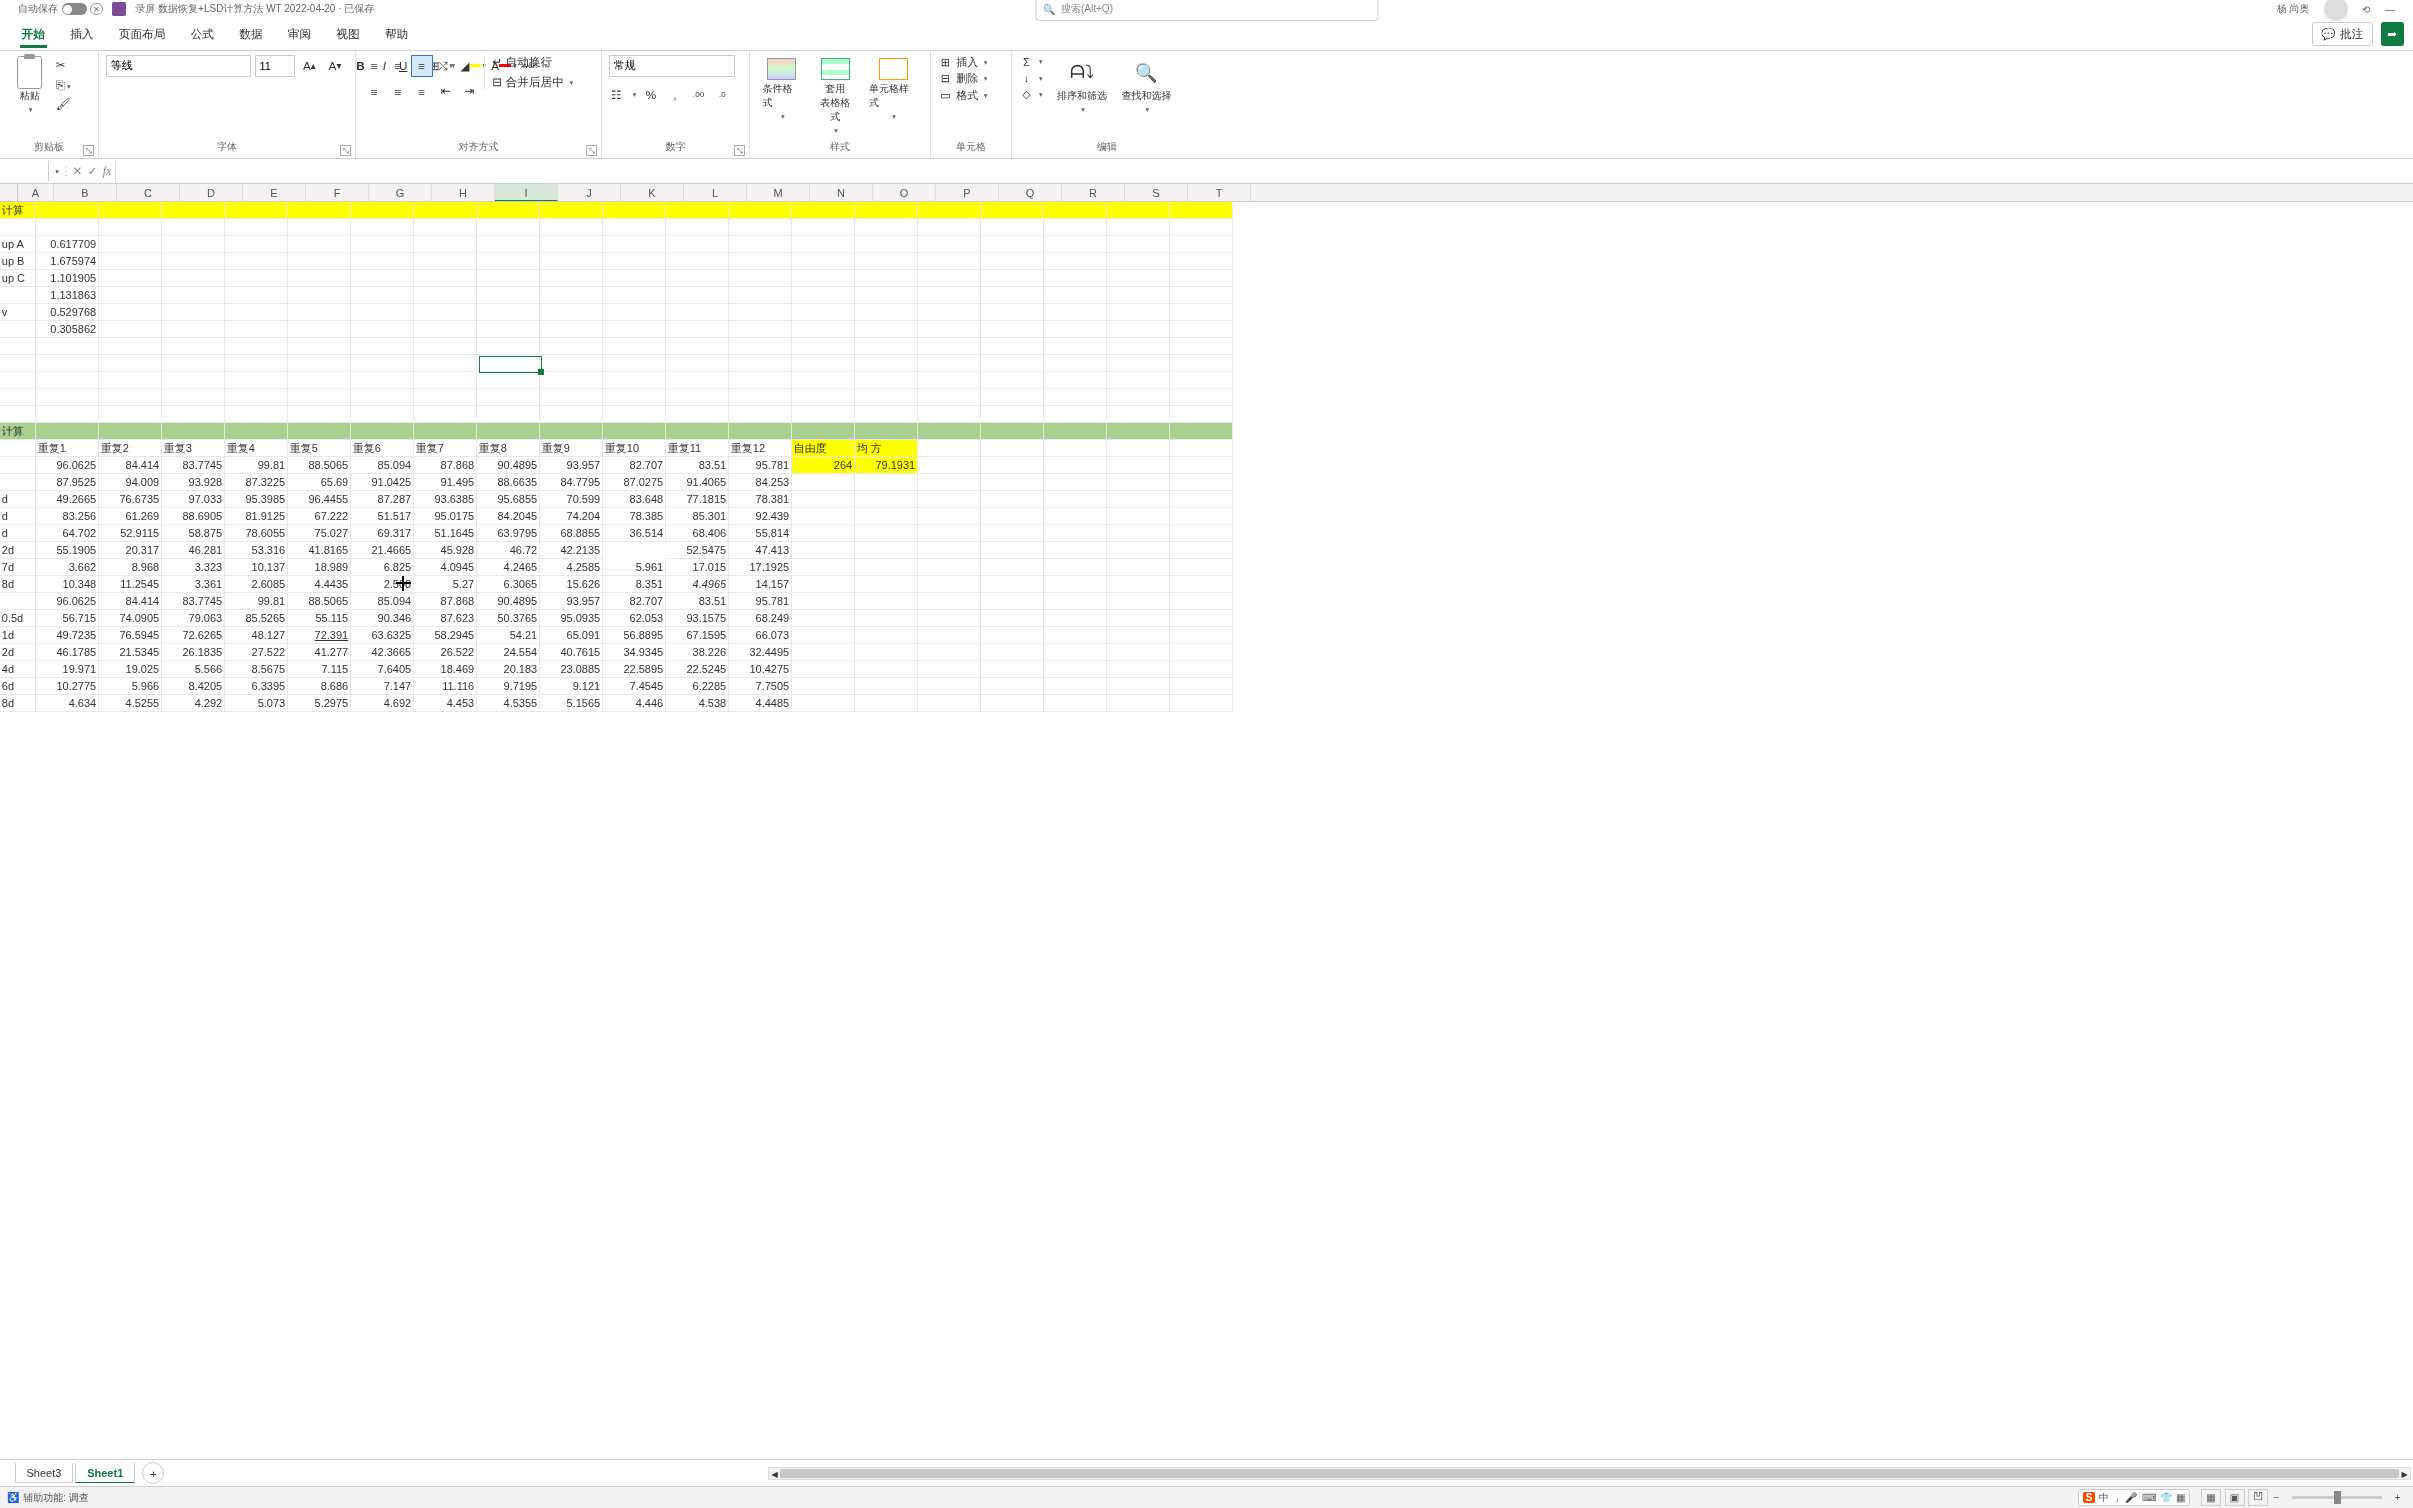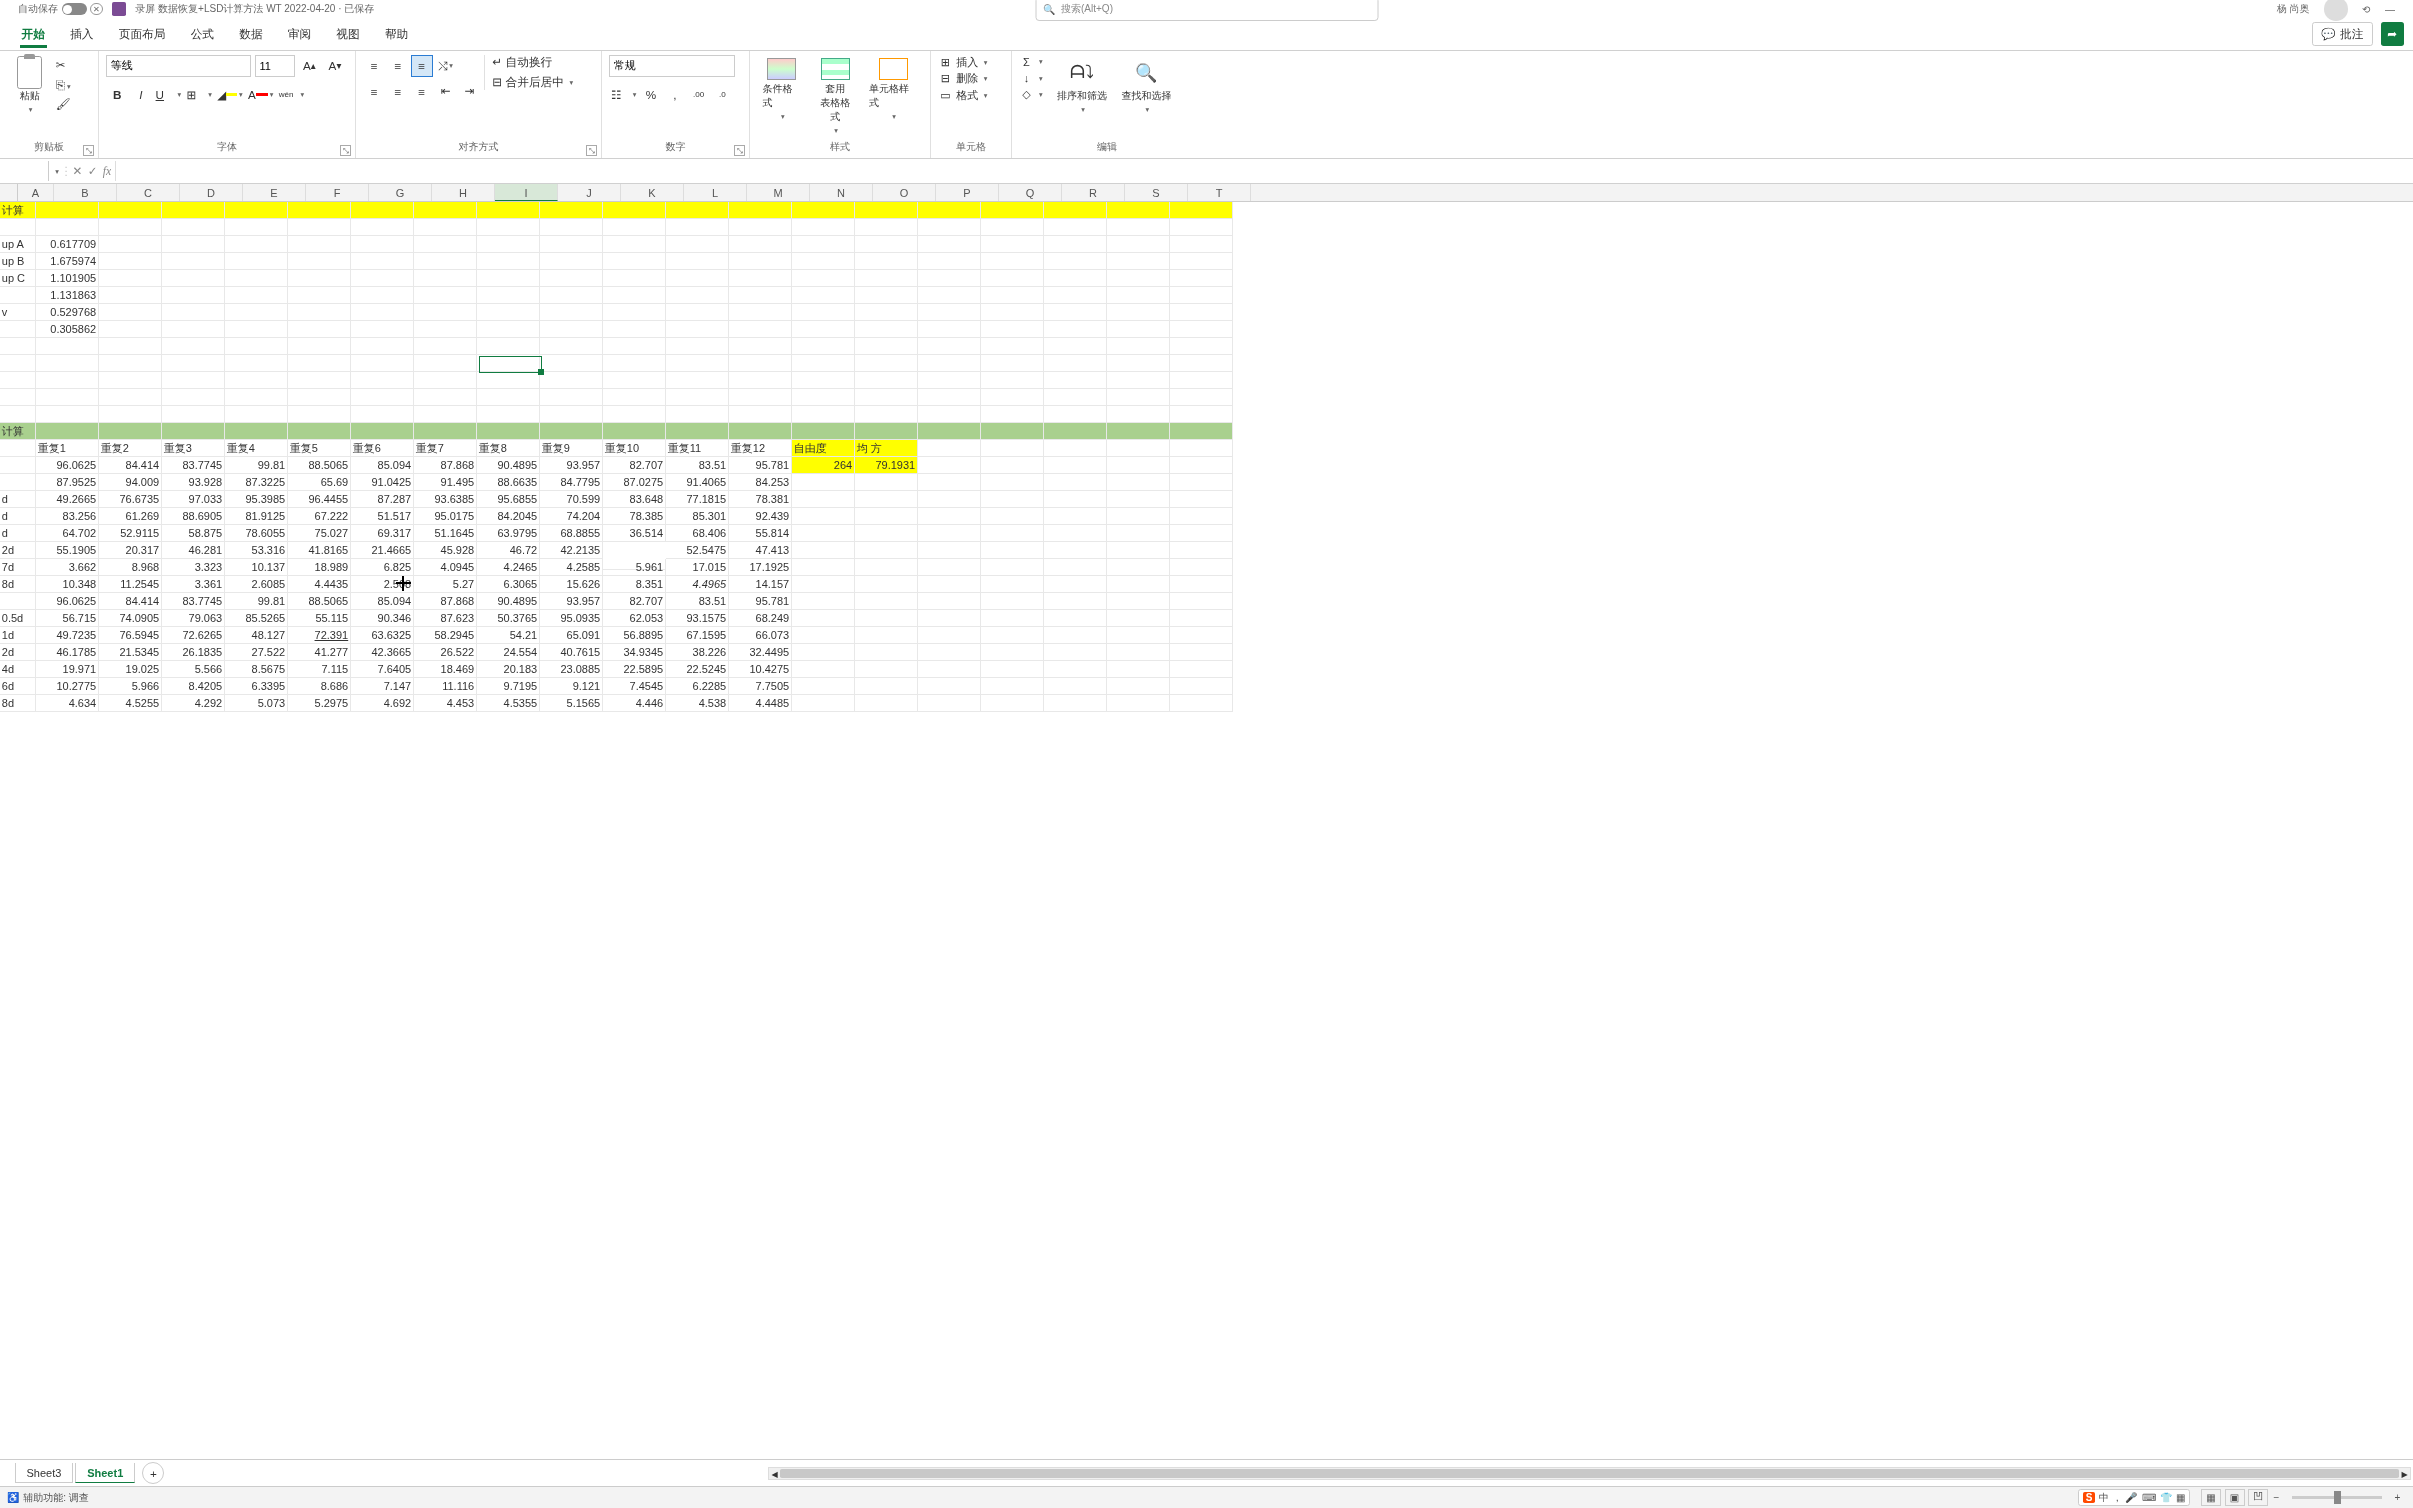--- a/index.html
+++ b/index.html
@@ -169,21 +169,21 @@
         <span>✂</span>
         <span>⎘<span class="dd-arrow">▾</span></span>
         <span>🖌</span>
       </div>
     </div>
     <div class="ribbon-group-label">剪贴板</div>
     <div class="dialog-launcher">⤡</div>
   </div>
 
   <div class="ribbon-group" style="width:257px">
-    <div class="ribbon-group-content" style="flex-direction:column">
+    <div class="ribbon-group-content" style="">
       <div class="font-row">
         <input class="font-select" value="等线" style="">
         <input class="size-select" value="11" style="">
         <div class="font-btn">A<sup>▴</sup></div>
         <div class="font-btn">A<sup>▾</sup></div>
       </div>
       <div class="font-btn-row">
         <div class="font-btn">
             <b>B</b>
           </div>

